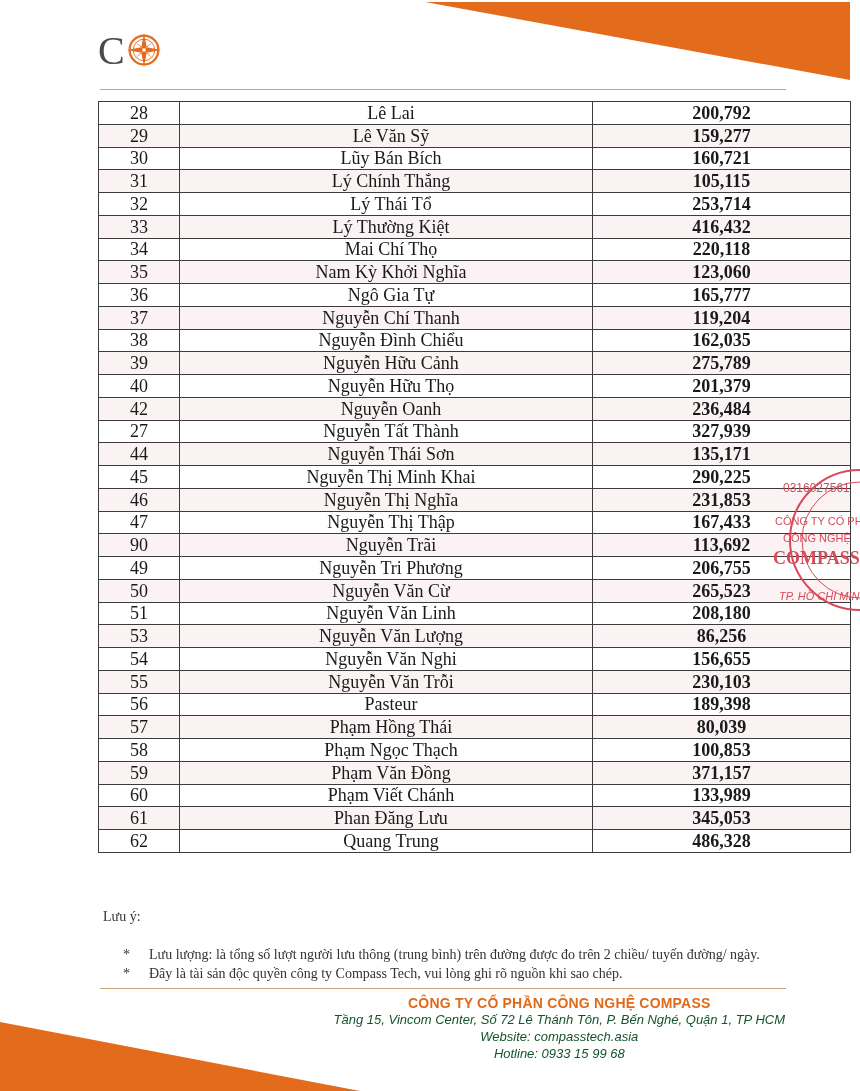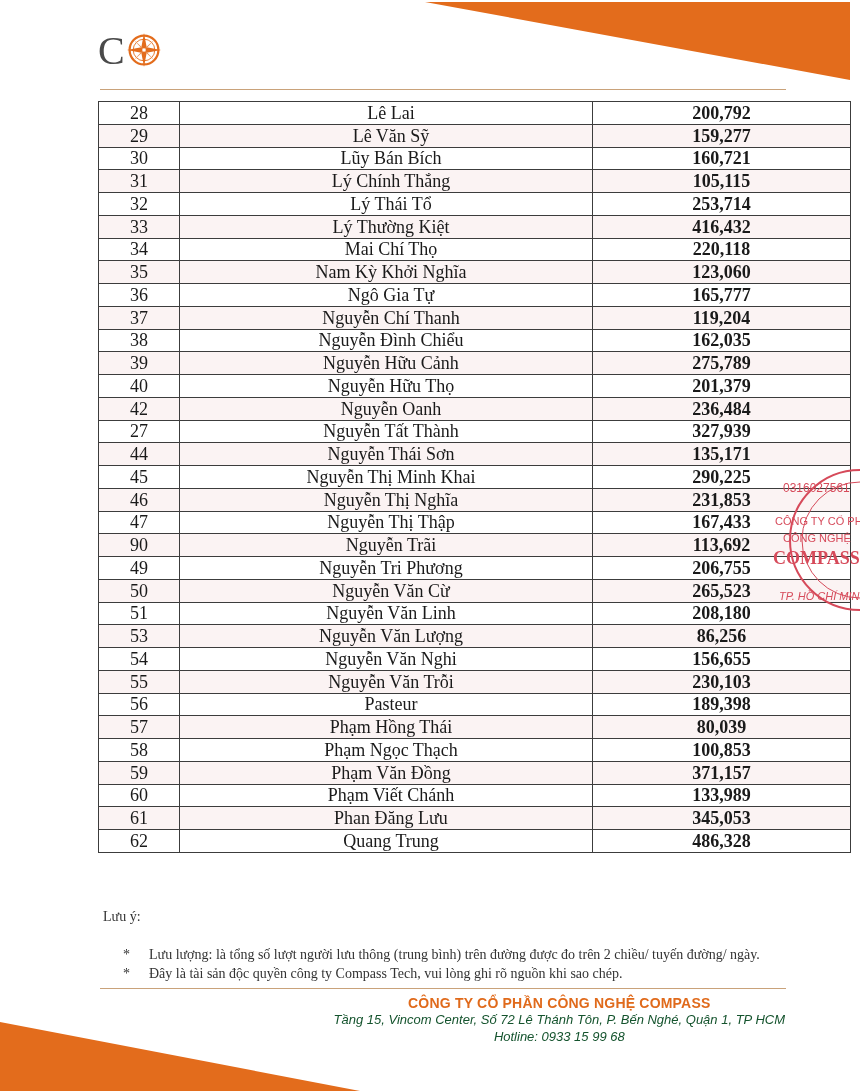--- a/index.html
+++ b/index.html
@@ -255,14 +255,15 @@
     <span class="bullet">*</span>
     <span>Đây là tài sản độc quyền công ty Compass Tech, vui lòng ghi rõ nguồn khi sao chép.</span>
   </div>
 </div>
 
 <div class="footer-rule"></div>
 
 <div class="footer">
   <div class="company">CÔNG TY CỔ PHẦN CÔNG NGHỆ COMPASS</div>
   <div class="line">Tầng 15, Vincom Center, Số 72 Lê Thánh Tôn, P. Bến Nghé, Quận 1, TP HCM</div>
+  <div class="line">Website: compasstech.asia</div>
   <div class="line">Hotline: 0933 15 99 68</div>
 </div>
 
 </body></html>

